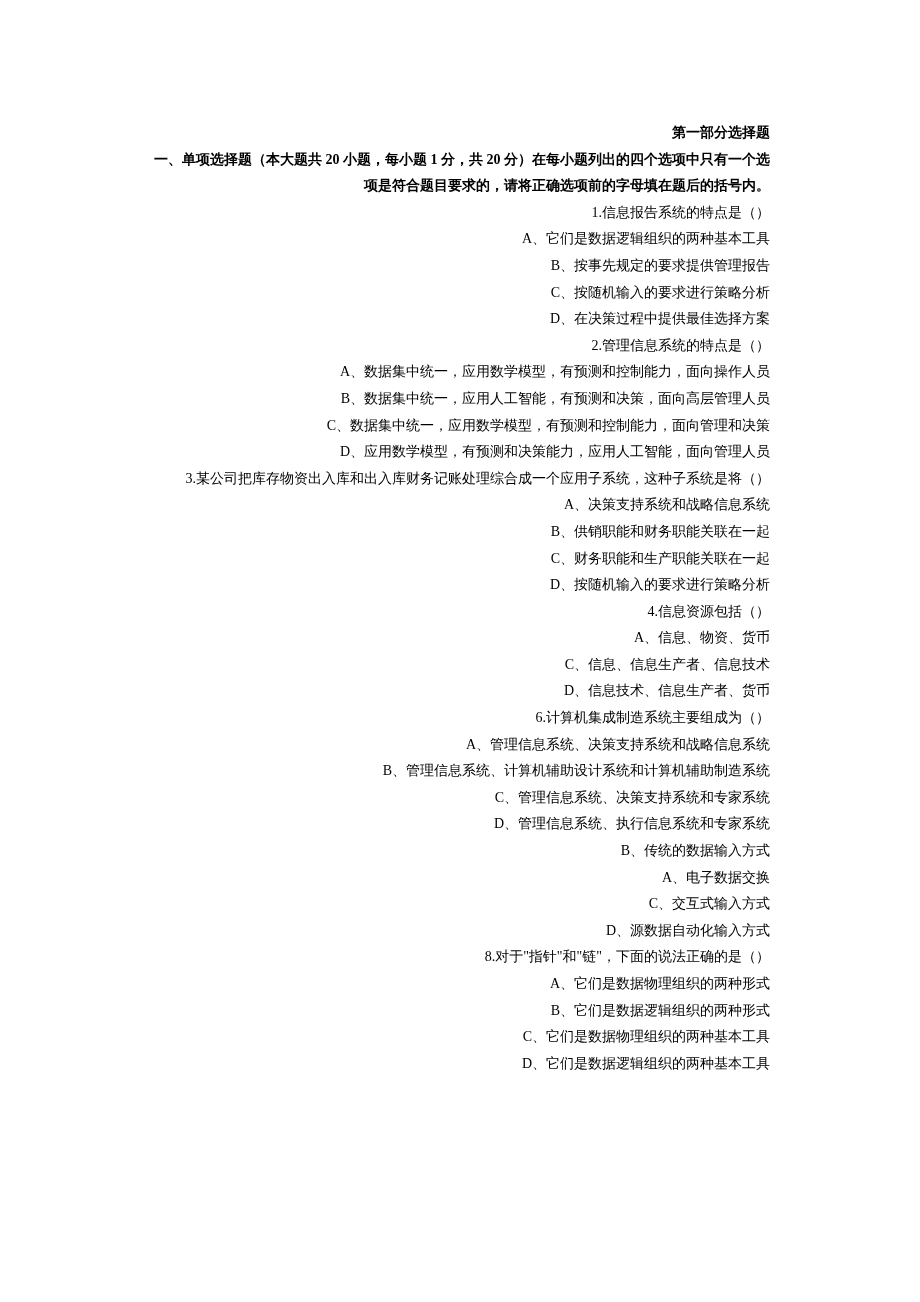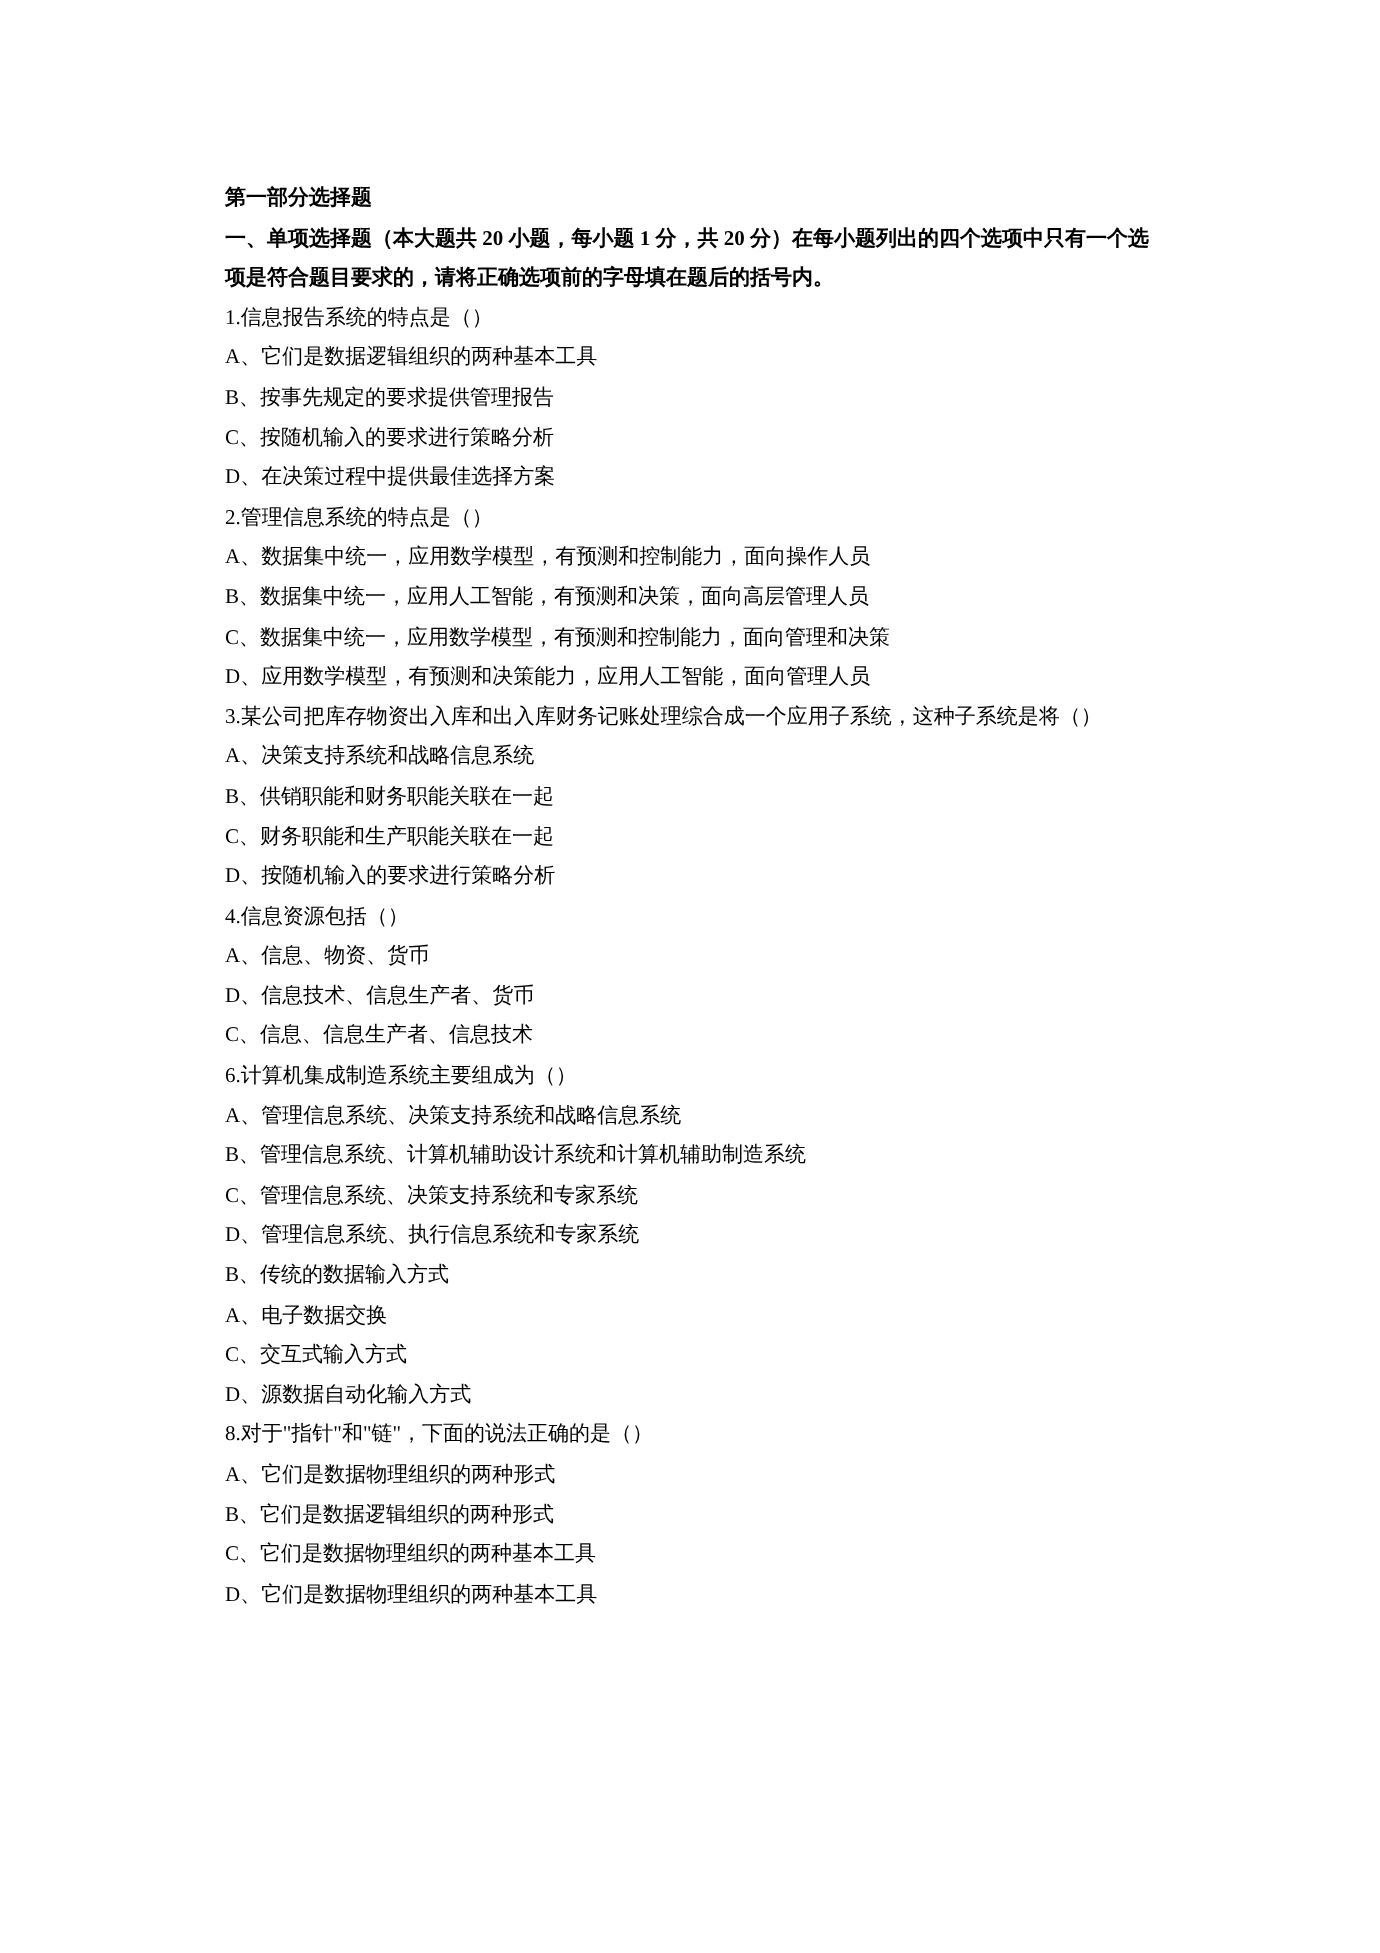--- a/index.html
+++ b/index.html
@@ -11,20 +11,21 @@
     margin: 0;
     padding: 120px 150px 80px 150px;
     width: 920px;
     box-sizing: border-box;
   }
   .bold {
     font-weight: bold;
   }
   .line {
     display: block;
+    text-align: right;
   }
   .question-block {
     margin: 0;
   }
 </style>
 </head>
 <body>
 
 <div class="bold line">第一部分选择题</div>
 <div class="bold line">一、单项选择题（本大题共 20 小题，每小题 1 分，共 20 分）在每小题列出的四个选项中只有一个选项是符合题目要求的，请将正确选项前的字母填在题后的括号内。</div>
@@ -47,36 +48,36 @@
     <div class="question-block">
       <span class="line">3.某公司把库存物资出入库和出入库财务记账处理综合成一个应用子系统，这种子系统是将（）</span>
       <span class="line">A、决策支持系统和战略信息系统</span>
       <span class="line">B、供销职能和财务职能关联在一起</span>
       <span class="line">C、财务职能和生产职能关联在一起</span>
       <span class="line">D、按随机输入的要求进行策略分析</span>
     </div>
     <div class="question-block">
       <span class="line">4.信息资源包括（）</span>
       <span class="line">A、信息、物资、货币</span>
+      <span class="line">C、信息、信息生产者、信息技术</span>
       <span class="line">D、信息技术、信息生产者、货币</span>
-      <span class="line">C、信息、信息生产者、信息技术</span>
     </div>
     <div class="question-block">
       <span class="line">6.计算机集成制造系统主要组成为（）</span>
       <span class="line">A、管理信息系统、决策支持系统和战略信息系统</span>
       <span class="line">B、管理信息系统、计算机辅助设计系统和计算机辅助制造系统</span>
       <span class="line">C、管理信息系统、决策支持系统和专家系统</span>
       <span class="line">D、管理信息系统、执行信息系统和专家系统</span>
     </div>
     <div class="question-block">
       <span class="line">B、传统的数据输入方式</span>
       <span class="line">A、电子数据交换</span>
       <span class="line">C、交互式输入方式</span>
       <span class="line">D、源数据自动化输入方式</span>
     </div>
     <div class="question-block">
       <span class="line">8.对于"指针"和"链"，下面的说法正确的是（）</span>
       <span class="line">A、它们是数据物理组织的两种形式</span>
       <span class="line">B、它们是数据逻辑组织的两种形式</span>
       <span class="line">C、它们是数据物理组织的两种基本工具</span>
-      <span class="line">D、它们是数据物理组织的两种基本工具</span>
+      <span class="line">D、它们是数据逻辑组织的两种基本工具</span>
     </div>
   </div>
 
 </body></html>

